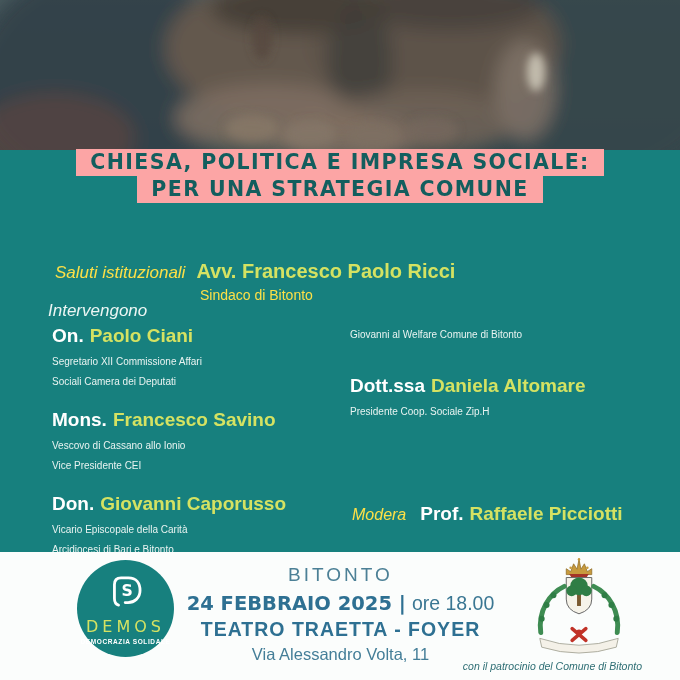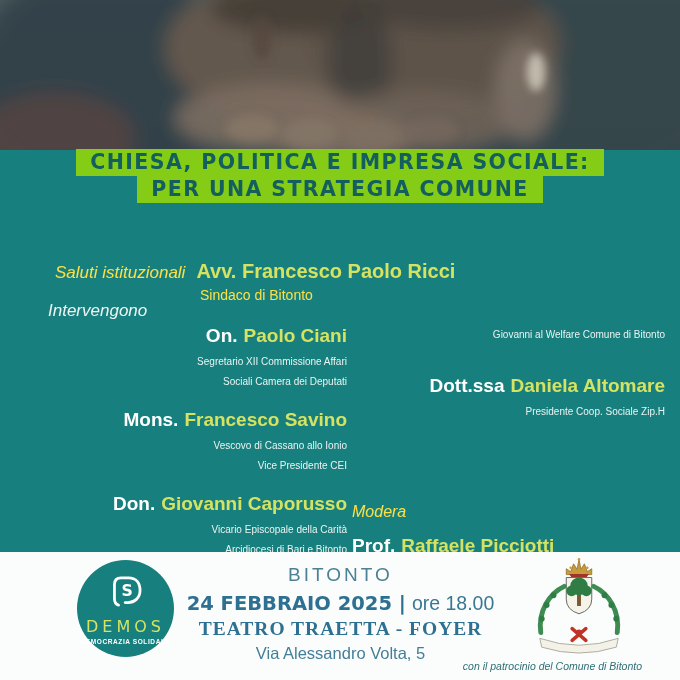--- a/index.html
+++ b/index.html
@@ -7,59 +7,59 @@
     position:relative;width:680px;height:680px;overflow:hidden;
     background:#17807E;
     font-family:"Liberation Sans", sans-serif;
     margin:0 auto;
   }
   
   .photo{position:absolute;top:0;left:0;width:680px;height:150px;}
   
   .banner{position:absolute;top:149px;left:0;width:680px;text-align:center;}
   .chip{
-    display:table;margin:0 auto;background:#84cc16;color:#135E5E;
+    display:table;margin:0 auto;background:#fca5a5;color:#135E5E;
     font-family:"DejaVu Sans", sans-serif;font-weight:bold;
     font-size:20.5px;line-height:23px;letter-spacing:1.4px;
     padding:2px 14px;white-space:nowrap;
   }
   
   .greeting{position:absolute;top:260px;left:55px;display:flex;align-items:baseline;gap:11px;}
   .it-label{font-style:italic;font-size:17px;color:#fde047;}
   .accent-name{font-weight:bold;font-size:20px;color:#D5E262;}
   .greeting-role{position:absolute;top:287px;left:200px;font-size:14px;color:#fde047;}
   .intervengono{position:absolute;top:301px;left:48px;font-style:italic;font-size:17px;color:#EDF6F4;}
   
   .col{position:absolute;top:325px;}
   .col-left{left:52px;width:295px;}
   .col-right{left:350px;width:315px;}
-  .sp-block{margin-bottom:17px;text-align:right;}
+  .sp-block{margin-bottom:17px;}
   .col-right .sp-block{margin-bottom:30px;}
   .sp-head{font-weight:bold;font-size:19px;margin-bottom:5px;white-space:nowrap;}
   .sp-title{color:#FFFFFF;margin-right:6px;}
   .sp-name{color:#D5E262;}
   .sp-role{font-size:10px;line-height:20px;color:#E9F3F1;}
   
-  .moderator{position:absolute;top:503px;left:352px;display:flex;align-items:baseline;gap:14px;flex-direction:column;}
+  .moderator{position:absolute;top:503px;left:352px;display:flex;align-items:baseline;gap:14px;}
   .moderator .it-label{font-size:16px;}
   .moderator .sp-head{margin-bottom:0;}
   
   .footer{position:absolute;top:552px;left:0;width:680px;height:128px;background:#FBFDFC;}
   .logo-circle{
     position:absolute;left:77px;top:8px;width:97px;height:97px;border-radius:50%;
     background:#17807E;display:flex;flex-direction:column;align-items:center;justify-content:center;
   }
   .logo-word{color:#D5E262;font-size:16px;letter-spacing:4px;margin-top:7px;font-family:"DejaVu Sans", sans-serif;}
   .logo-tagline{color:#FFFFFF;font-size:6.5px;font-weight:bold;letter-spacing:0.6px;margin-top:2px;}
   .footer-center{position:absolute;left:178px;width:325px;top:12px;text-align:center;color:#2E7092;}
   .fc-city{font-size:19px;letter-spacing:3px;color:#4C8096;margin-bottom:6px;}
   .fc-date{font-size:19.5px;font-family:"DejaVu Sans", sans-serif;}
   .fc-date .b{font-weight:bold;}
   .fc-date .t{margin-left:6px;font-family:"Liberation Sans",sans-serif;color:#3A7793;}
-  .fc-venue{font-size:19.5px;font-weight:bold;letter-spacing:1px;margin-top:3px;font-family:Liberation Serif, serif;}
+  .fc-venue{font-size:19.5px;font-weight:bold;letter-spacing:1px;margin-top:3px;font-family:Liberation Sans, sans-serif;}
   .fc-address{font-size:16.5px;color:#447E98;margin-top:4px;}
   .crest{position:absolute;right:42px;top:2px;}
   .patronage{position:absolute;right:38px;top:108px;font-style:italic;font-size:10.5px;color:#2E6E74;}
 </style>
 </head>
 <body>
 
 <div class="page">
 
   <div class="photo">
@@ -168,21 +168,21 @@
       <div class="logo-word">DEMOS</div>
       <div class="logo-tagline">DEMOCRAZIA SOLIDALE</div>
     </div>
 
     <div class="footer-center">
       <div class="fc-city">BITONTO</div>
       <div class="fc-date">
         <span class="b">24 FEBBRAIO 2025 |</span><span class="t">ore 18.00</span>
       </div>
       <div class="fc-venue">TEATRO TRAETTA - FOYER</div>
-      <div class="fc-address">Via Alessandro Volta, 5</div>
+      <div class="fc-address">Via Alessandro Volta, 11</div>
     </div>
 
     <div class="crest">
       <svg width="118" height="102" viewBox="0 0 120 104">
 
         <path d="M47,21 l0,-6 4.5,3 3,-8 3.5,5.5 2,-10 2,10 3.5,-5.5 3,8 4.5,-3 0,6 z" fill="#C79A3D" stroke="#92702a" stroke-width="0.8"></path>
         <path d="M50,20.5 h20 l-2,3 h-16 z" fill="#A33327"></path>
         <circle cx="51.5" cy="14" r="1.3" fill="#C79A3D"></circle>
           <circle cx="60" cy="5.5" r="1.3" fill="#C79A3D"></circle>
           <circle cx="68.5" cy="14" r="1.3" fill="#C79A3D"></circle>

